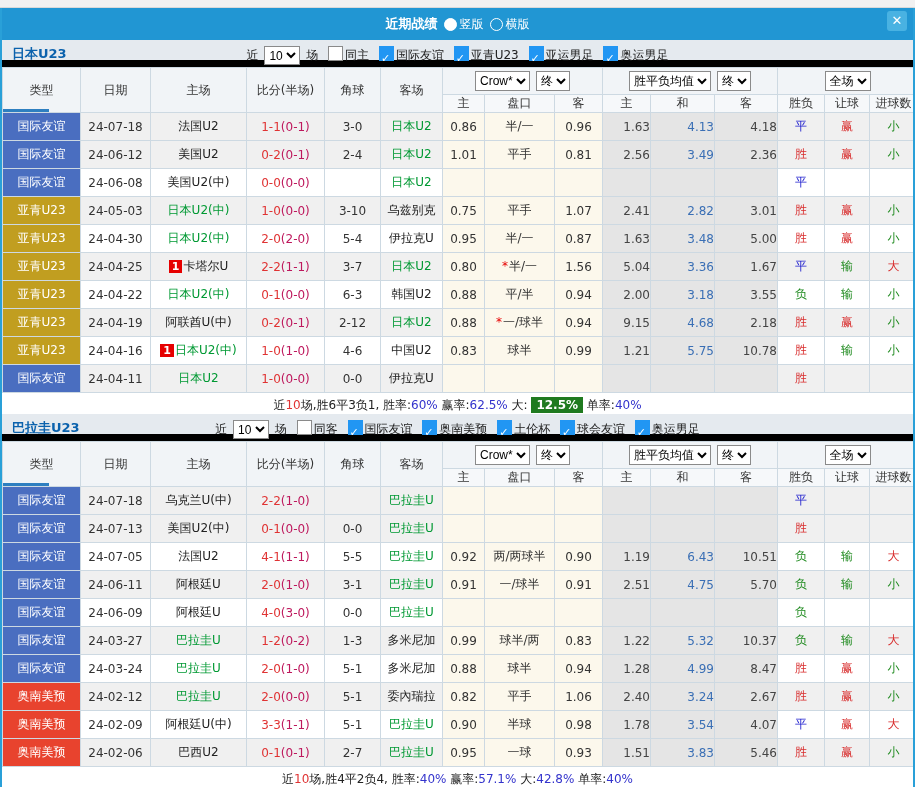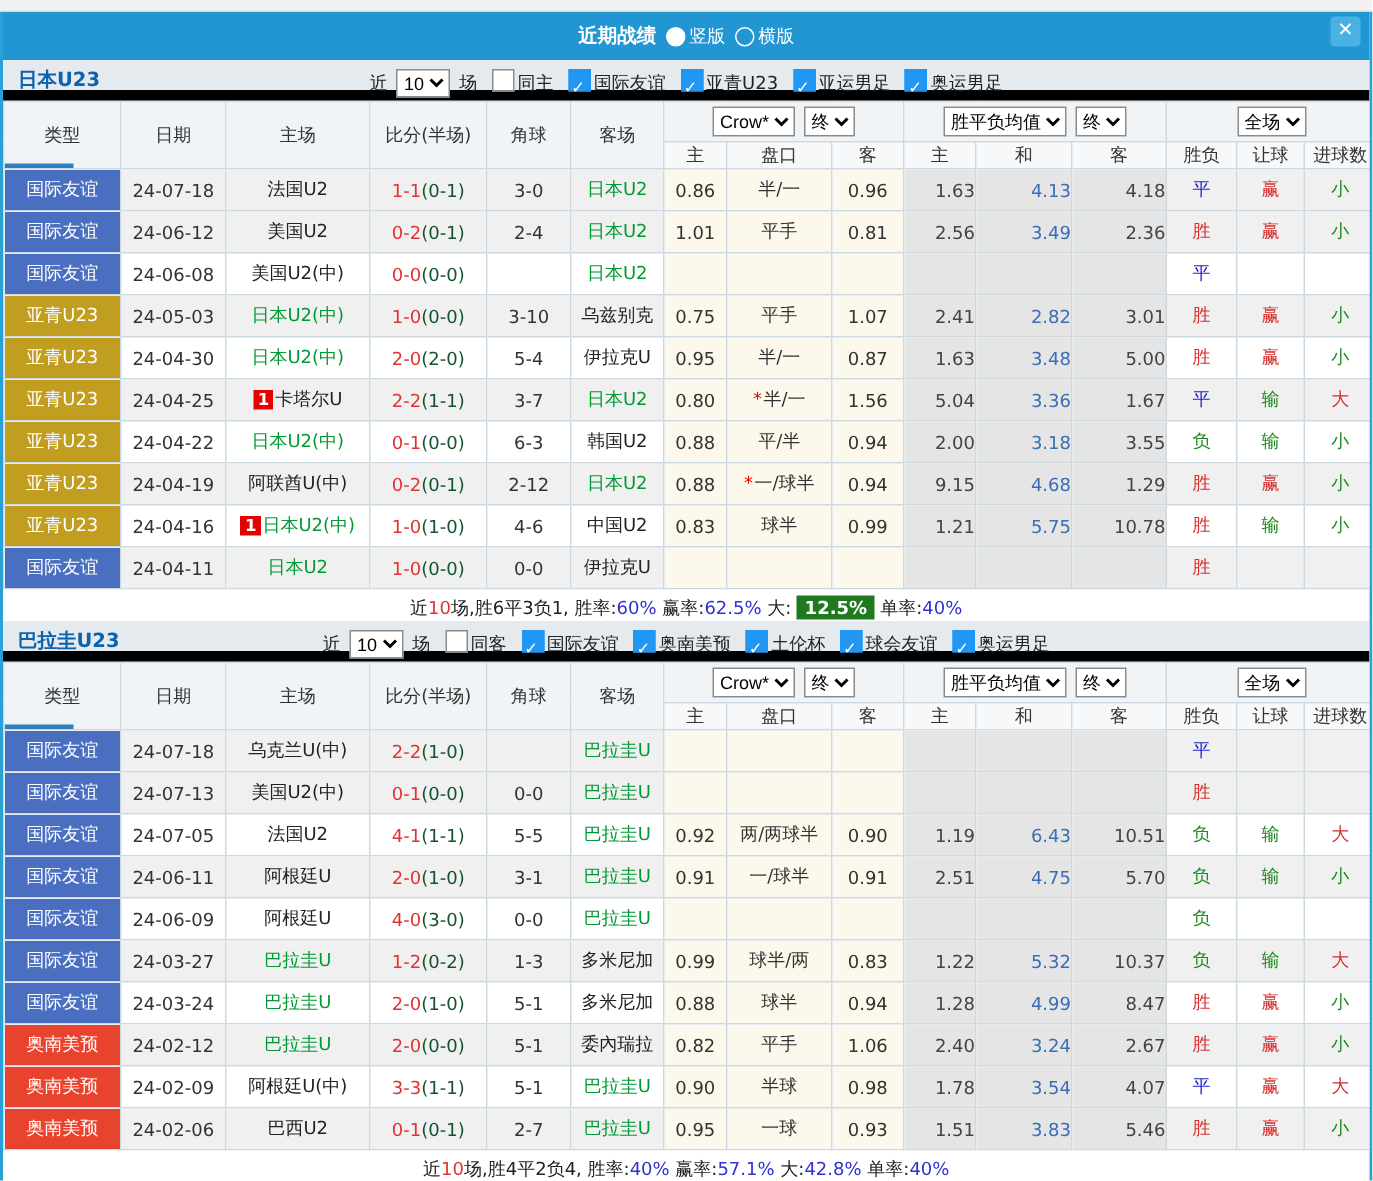--- a/index.html
+++ b/index.html
@@ -36,21 +36,21 @@
   td.avg{background:#e5e5e5;color:#444;text-align:right;}
   td.avg.mid{color:#3a6fb5;}
   .type-blue{background:#4a6ec0 !important;color:#fff;}
   .type-gold{background:#c19e20 !important;color:#fff;}
   .type-red{background:#e8432e !important;color:#fff;}
   .team{color:#222;}
   .team.hl{color:#009933;}
   .badge1{display:none;background:#e60000;color:#fff;font-weight:bold;padding:0 3px;margin-right:1px;font-size:11px;}
   .badge1.show{display:inline-block;}
   .score{color:#e03333;}
-  .half{color:#14532d;text-align:right;}
+  .half{color:#be185d;text-align:right;}
   .star{display:none;color:#e60000;margin-right:1px;}
   .star.show{display:inline;}
   .c-red{color:#d82c2c;}
   .c-blue{color:#1a1acd;}
   .c-green{color:#1e8a1e;}
   .summary{height:24px;line-height:24px;text-align:center;font-size:12px;background:#fff;}
   .sum-d{color:#222;}
   .sum-r{color:#e03333;}
   .sum-b{color:#3333cc;}
   .sum-g{background:#1f7a1f;color:#fff;padding:1px 5px;font-weight:bold;}
@@ -264,21 +264,21 @@
     <td class="st">24-04-19</td>
     <td class="st"><span class="team home">阿联酋U(中)</span></td>
     <td class="st"><span class="score">0-2</span><span class="half">(0-1)</span></td>
     <td class="st">2-12</td>
     <td class="st"><span class="team away hl">日本U2</span></td>
     <td class="odds">0.88</td>
     <td class="odds"><span class="star show">*</span><span class="hcap-text">一/球半</span></td>
     <td class="odds">0.94</td>
     <td class="avg">9.15</td>
     <td class="avg mid">4.68</td>
-    <td class="avg">1.29</td>
+    <td class="avg">2.18</td>
     <td class="st c-red">胜</td>
     <td class="st c-red">赢</td>
     <td class="st c-green">小</td>
   </tr>
             <tr>
     <td class="type-gold">亚青U23</td>
     <td class="st">24-04-16</td>
     <td class="st"><span class="badge1 show">1</span><span class="team home hl">日本U2(中)</span></td>
     <td class="st"><span class="score">1-0</span><span class="half">(1-0)</span></td>
     <td class="st">4-6</td>

